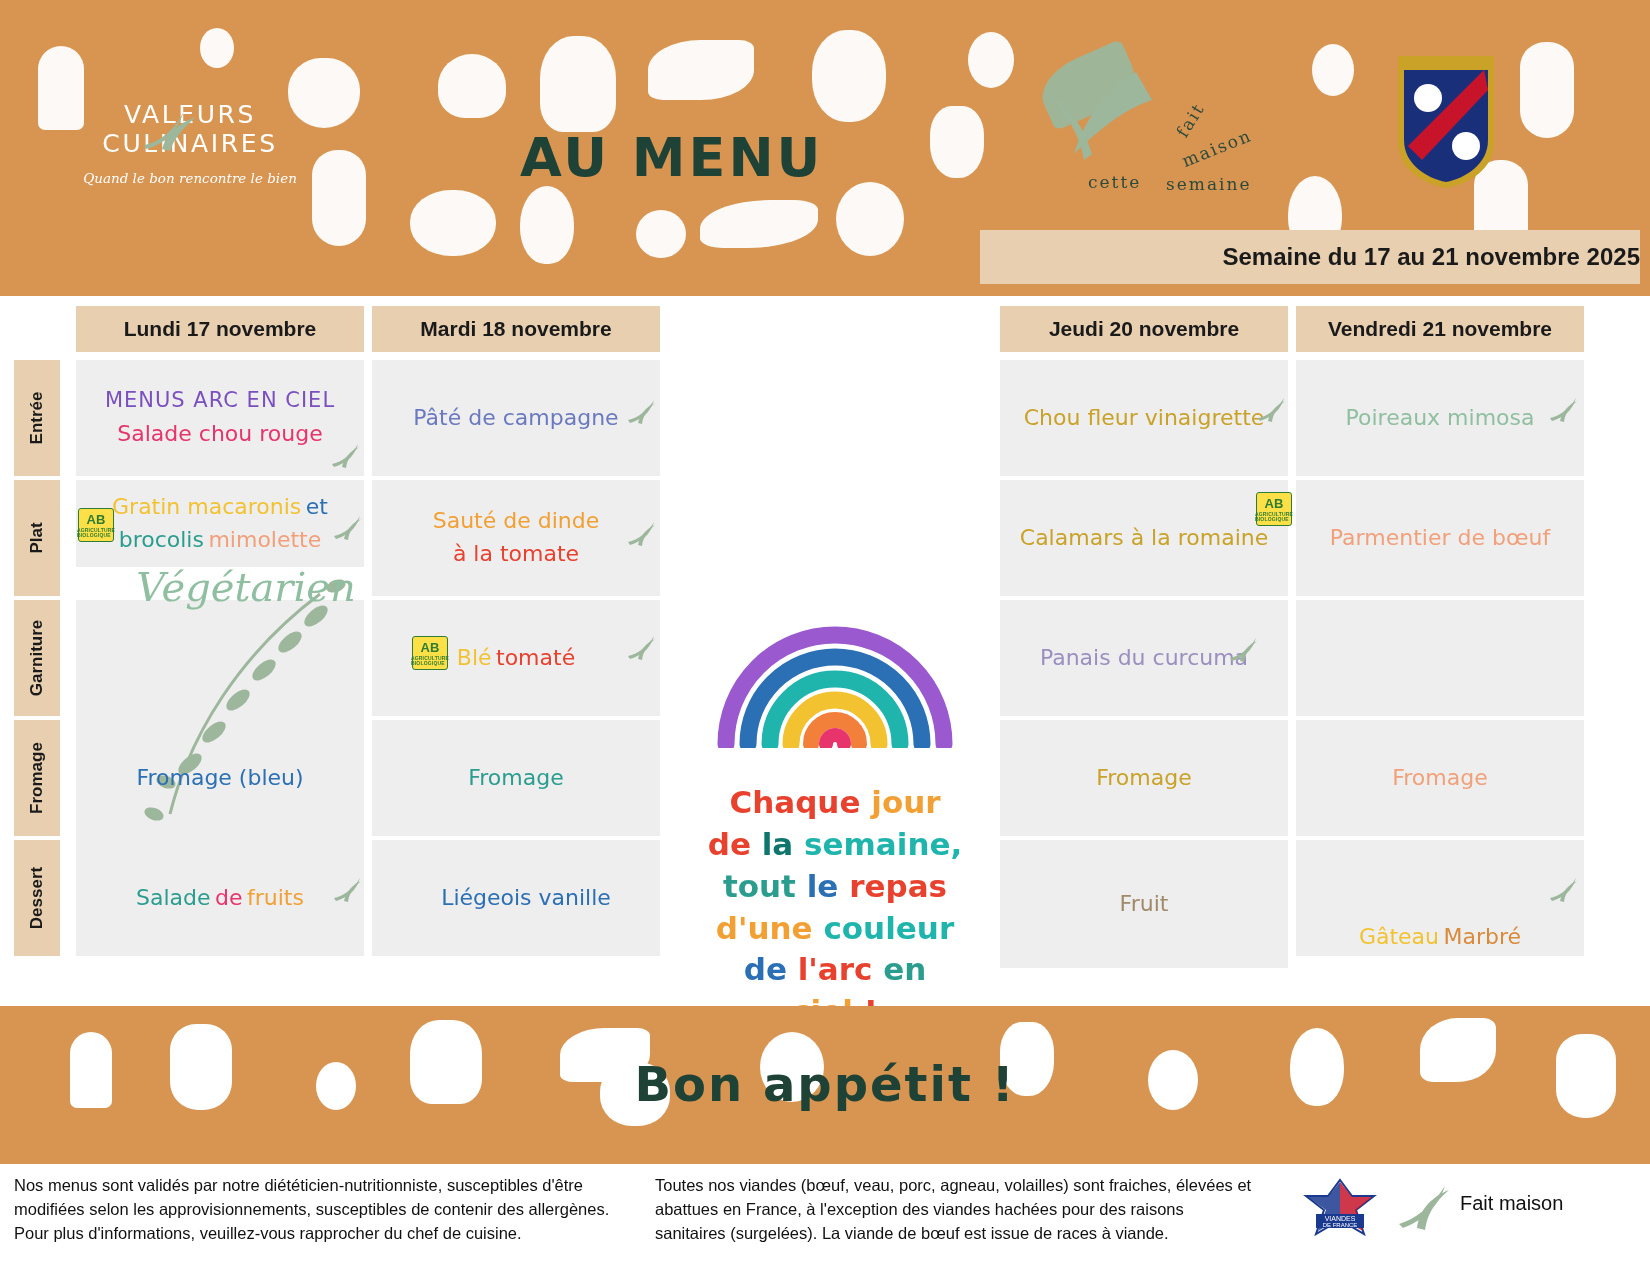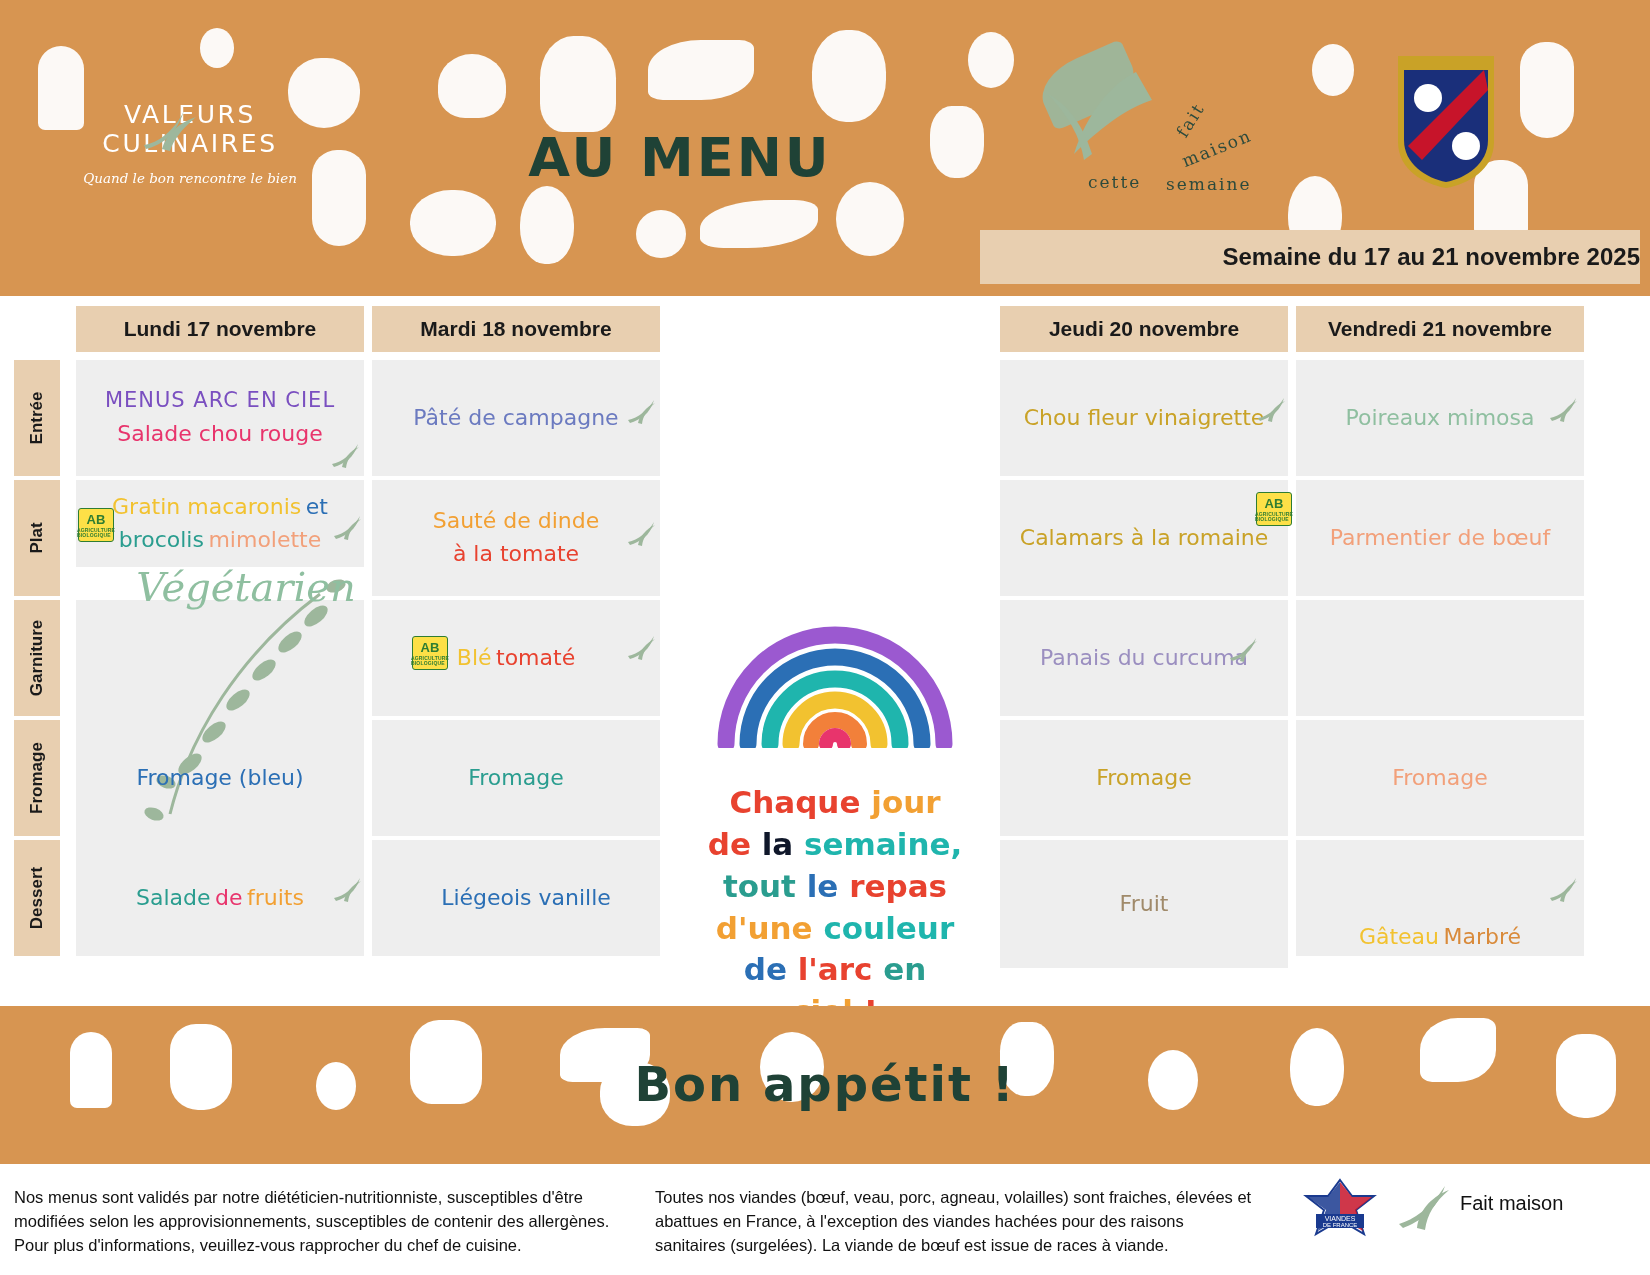--- a/index.html
+++ b/index.html
@@ -36,21 +36,21 @@
     font-family:"DejaVu Sans", sans-serif;
   }
   .logo .tagline{
     font-size:13.5px;margin-top:12px;color:#ffffff;font-style:italic;
     font-family:"DejaVu Serif", serif;
   }
   .logo-leaf{
     position:absolute;left:140px;top:105px;width:60px;height:46px;
   }
   .title-au-menu{
-    position:absolute;left:520px;top:126px;width:320px;text-align:center;
+    position:absolute;left:520px;top:126px;width:320px;text-align:left;
     font-size:54px;font-weight:bold;letter-spacing:3px;color:#1f4236;
     font-family:"DejaVu Sans", sans-serif;
   }
   .fait-maison{
     position:absolute;left:1080px;top:110px;width:230px;height:100px;color:#1f4236;
   }
   .fm-word{position:absolute;font-family:"DejaVu Serif", serif;font-size:17px;letter-spacing:2px;color:#2c4a3c;}
   .fm-fait{left:92px;top:0px;transform:rotate(-58deg);}
   .fm-maison{left:100px;top:28px;transform:rotate(-22deg);}
   .fm-cette{left:8px;top:62px;}
@@ -121,21 +121,20 @@
     position:absolute;left:0;top:1056px;width:1650px;text-align:center;
     font-size:48px;font-weight:bold;letter-spacing:2px;color:#1f4236;
     font-family:"DejaVu Sans", sans-serif;
   }
   .footer-notes{
     position:absolute;left:0;top:1164px;width:1650px;height:111px;background:#ffffff;
   }
   .note{
     position:absolute;font-size:16.5px;line-height:1.45;color:#111;
     font-family:"Liberation Sans", sans-serif;
-    margin-top:12px;
   }
   .note1{left:14px;top:10px;width:600px;}
   .note2{left:655px;top:10px;width:600px;}
   .vdf{
     position:absolute;left:1300px;top:14px;width:80px;height:62px;
   }
   .fait-maison-foot{
     position:absolute;left:1460px;top:28px;font-size:20px;color:#111;
   }
   .fm-leaf-foot{position:absolute;left:1395px;top:18px;width:56px;height:48px;}
@@ -401,21 +400,21 @@
         <path d="M99 146 A24 24 0 0 1 147 146" stroke="#f2803a" stroke-width="16"></path>
         <path d="M114 146 A9 9 0 0 1 132 146" stroke="#e8346c" stroke-width="14"></path>
       </g>
     </svg>
 
     <div class="slogan">
       <div>
         <span style="color:#e8422f">Chaque </span><span style="color:#f2a033">jour</span>
       </div>
       <div>
-        <span style="color:#e8422f">de </span><span style="color:#0f172a">la </span><span style="color:#1fb5ad">semaine,</span>
+        <span style="color:#e8422f">de </span><span style="color:#0f766e">la </span><span style="color:#1fb5ad">semaine,</span>
       </div>
       <div>
         <span style="color:#2a9d8f">tout </span><span style="color:#2b6fb5">le </span><span style="color:#e8422f">repas</span>
       </div>
       <div>
         <span style="color:#f2a033">d'une </span><span style="color:#1fb5ad">couleur</span>
       </div>
       <div>
         <span style="color:#2b6fb5">de </span><span style="color:#e8422f">l'arc </span><span style="color:#2a9d8f">en</span>
       </div>

